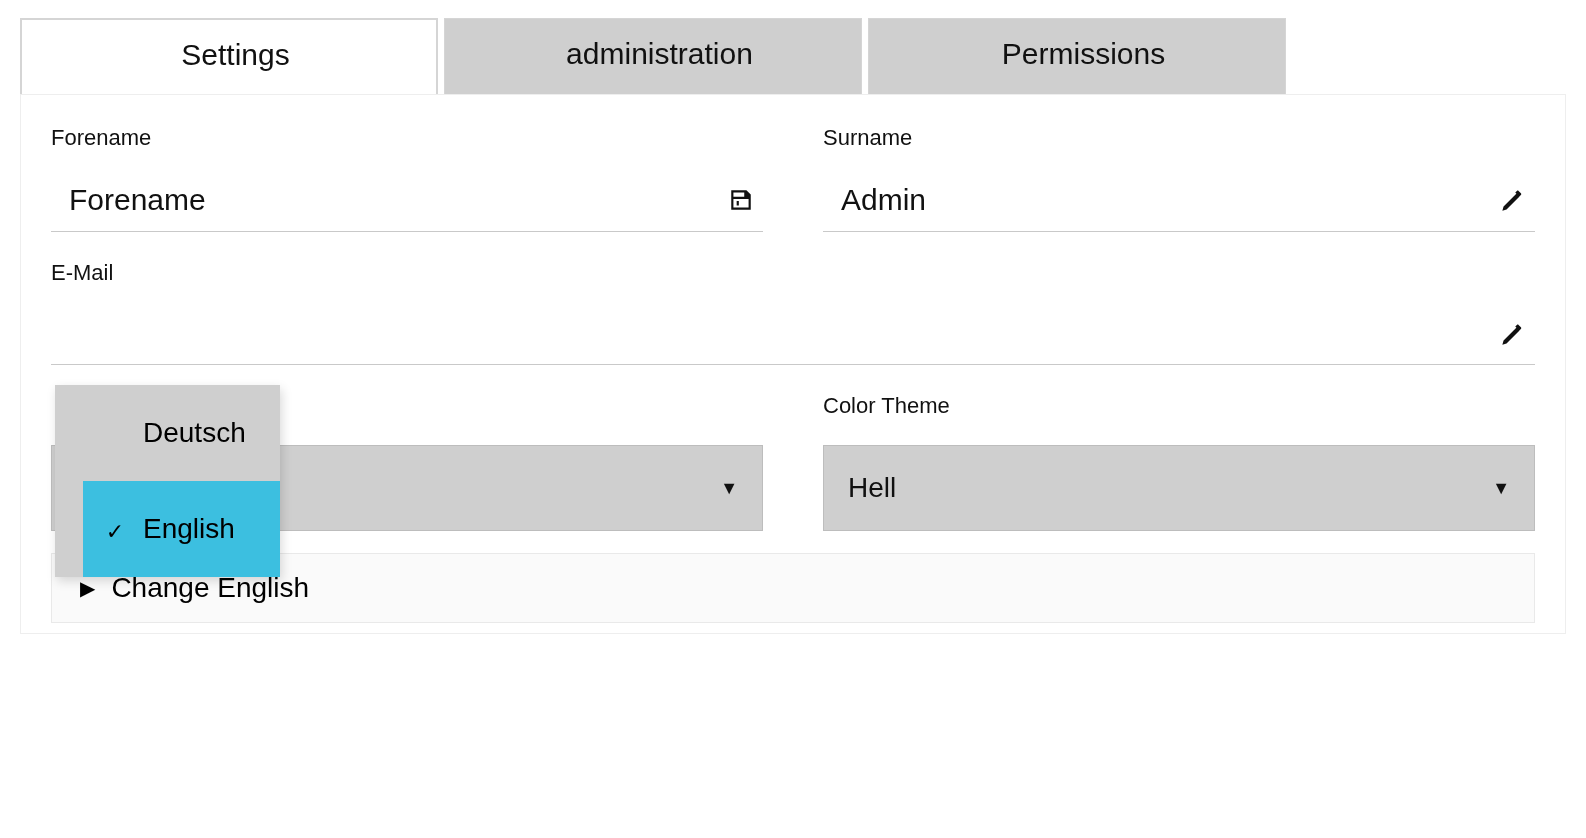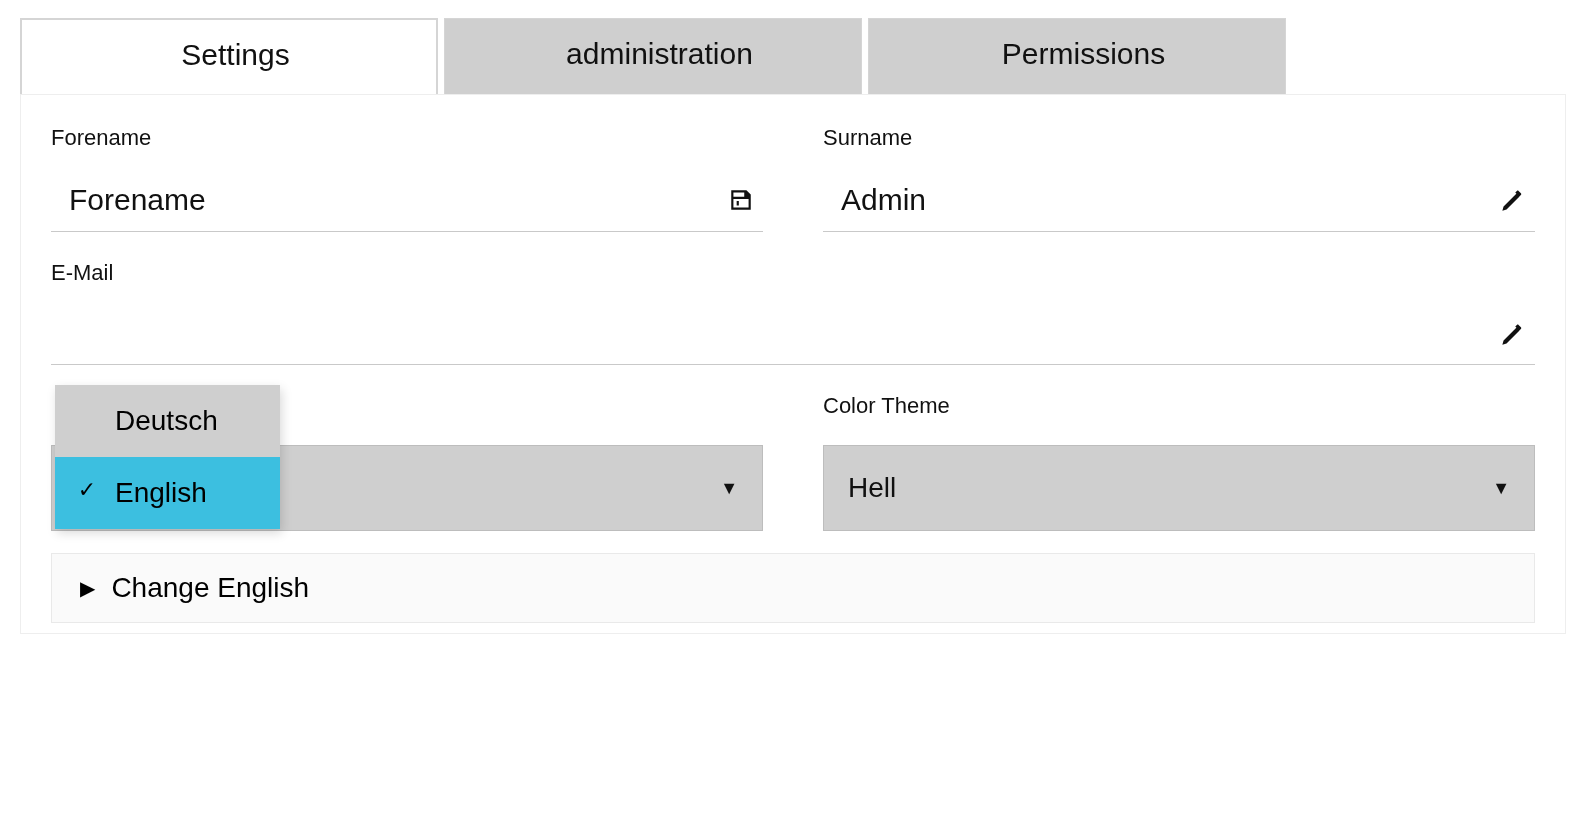--- a/index.html
+++ b/index.html
@@ -69,25 +69,26 @@
       position: absolute;
       left: 4px;
       top: -8px;
       width: 225px;
       background: #cfcfcf;
       box-shadow: 2px 4px 10px rgba(0,0,0,0.15);
       z-index: 3;
     }
     .dd-item {
       display: flex;
-      align-items: flex-start;
+      align-items: flex-end;
       gap: 18px;
-      padding: 20px 22px;
+      padding: 32px 22px;
       font-size: 28px;
       cursor: pointer;
+      margin-left: 28px;
     }
     .dd-item .check { width: 20px; text-align: center; font-size: 22px; }
     .dd-item.selected { background: #3cbfe0; }
 
     .change-pw-row {
       margin-top: 22px;
       background: #fafafa;
       border: 1px solid #e9e9e9;
       padding: 18px 28px;
       display: flex;

